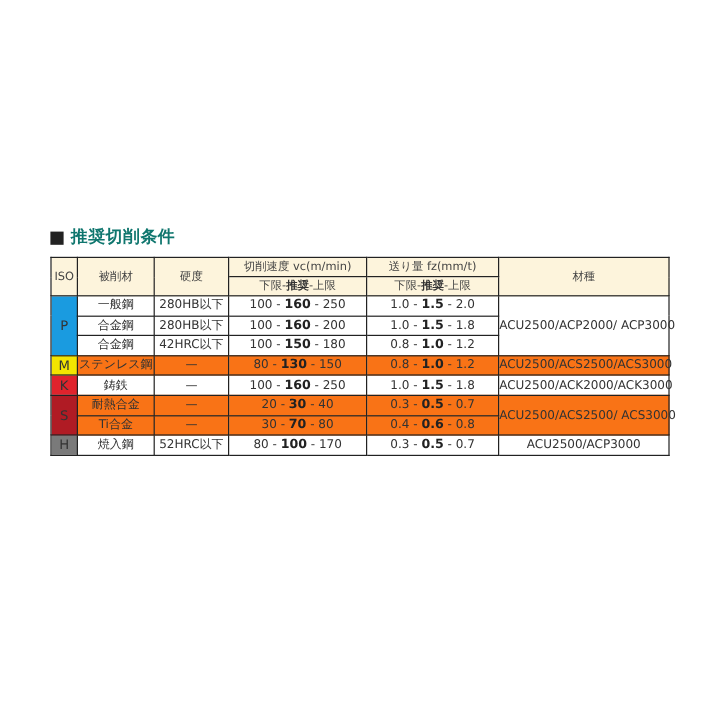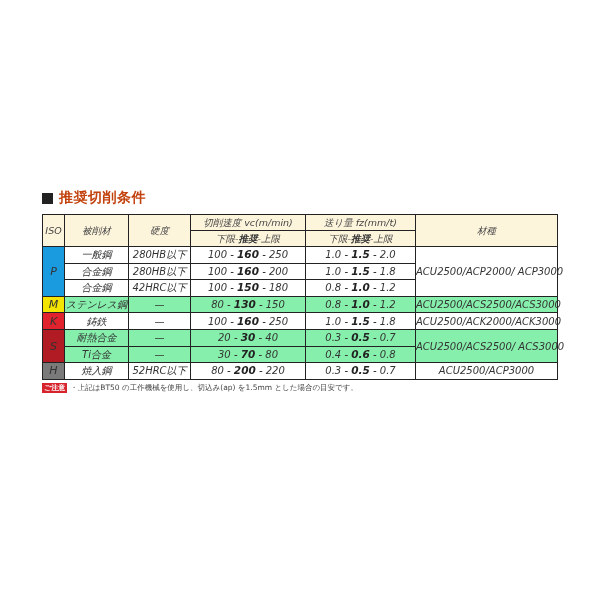--- a/index.html
+++ b/index.html
@@ -1,27 +1,27 @@
 <!DOCTYPE html>
 <html><head>
 <meta charset="utf-8">
 <style>
   html, body { margin:0; padding:0; background:#ffffff; }
   body { width:600px; height:600px; position:relative; overflow:hidden;
          font-family:"DejaVu Sans","Liberation Sans",sans-serif; color:#222; }
   .title { position:absolute; left:42px; top:189px; font-size:14px; font-weight:bold;
-           display:flex; align-items:center; gap:6px; color:#c2410c; letter-spacing:0.5px; }
+           display:flex; align-items:center; gap:6px; color:#0f766e; letter-spacing:0.5px; }
   .title .sq { width:11px; height:11px; background:#222; display:inline-block; }
   table.cond { position:absolute; left:42px; top:214px; width:515px; border-collapse:collapse;
-               font-size:10px; table-layout:fixed;font-style:italic; }
+               font-size:10px; table-layout:fixed; }
   table.cond td, table.cond th { border:1px solid #222; padding:0; text-align:center;
                vertical-align:middle; height:15.6px; line-height:11px; font-weight:normal; color:#333; white-space:nowrap; }
   table.cond th { background:#fdf4dc; height:15px; font-size:9.5px; color:#444; }
   table.cond th.tall { height:31px; }
-  tr.alt td.shade { background:#86efac; }
+  tr.alt td.shade { background:#f97316; }
   .iso { color:#fff; font-weight:bold; font-size:11px; }
   .iso-M { color:#222; }
   .sub { font-size:8.5px; color:#666; }
   .sub b { color:#333;margin-top:23px; }
   .num { font-size:10px; }
   .num b { font-weight:bold; font-size:10.5px; color:#222; }
   .grade { font-size:10px; line-height:11px; white-space:normal; }
   .grade.small { font-size:10px; }
   .notes { position:absolute; left:42px; top:382px; font-size:7.5px; color:#444; line-height:11px; }
   .notes .row { display:flex; align-items:center; }
@@ -110,25 +110,21 @@
     <td class="shade">Ti合金</td>
     <td class="shade">—</td>
     <td class="shade num"><span>30 -</span> <b>70</b> <span>- 80</span></td>
     <td class="shade num"><span>0.4 -</span> <b>0.6</b> <span>- 0.8</span></td>
   </tr>
 
   <tr>
     <td class="iso" style="background:#7a7a7a">H</td>
     <td>焼入鋼</td>
     <td>52HRC以下</td>
-    <td class="num"><span>80 -</span> <b>200</b> <span>- 220</span></td>
+    <td class="num"><span>80 -</span> <b>100</b> <span>- 170</span></td>
     <td class="num"><span>0.3 -</span> <b>0.5</b> <span>- 0.7</span></td>
     <td class="grade">ACU2500/ACP3000</td>
   </tr>
 </tbody>
   </table>
 
 <div class="notes">
-  <div class="row">
-    <span class="badge">ご注意</span>
-    <span>・上記はBT50 の工作機械を使用し、切込み(ap) を1.5mm とした場合の目安です。</span>
-  </div>
 </div>
 
 </body></html>

